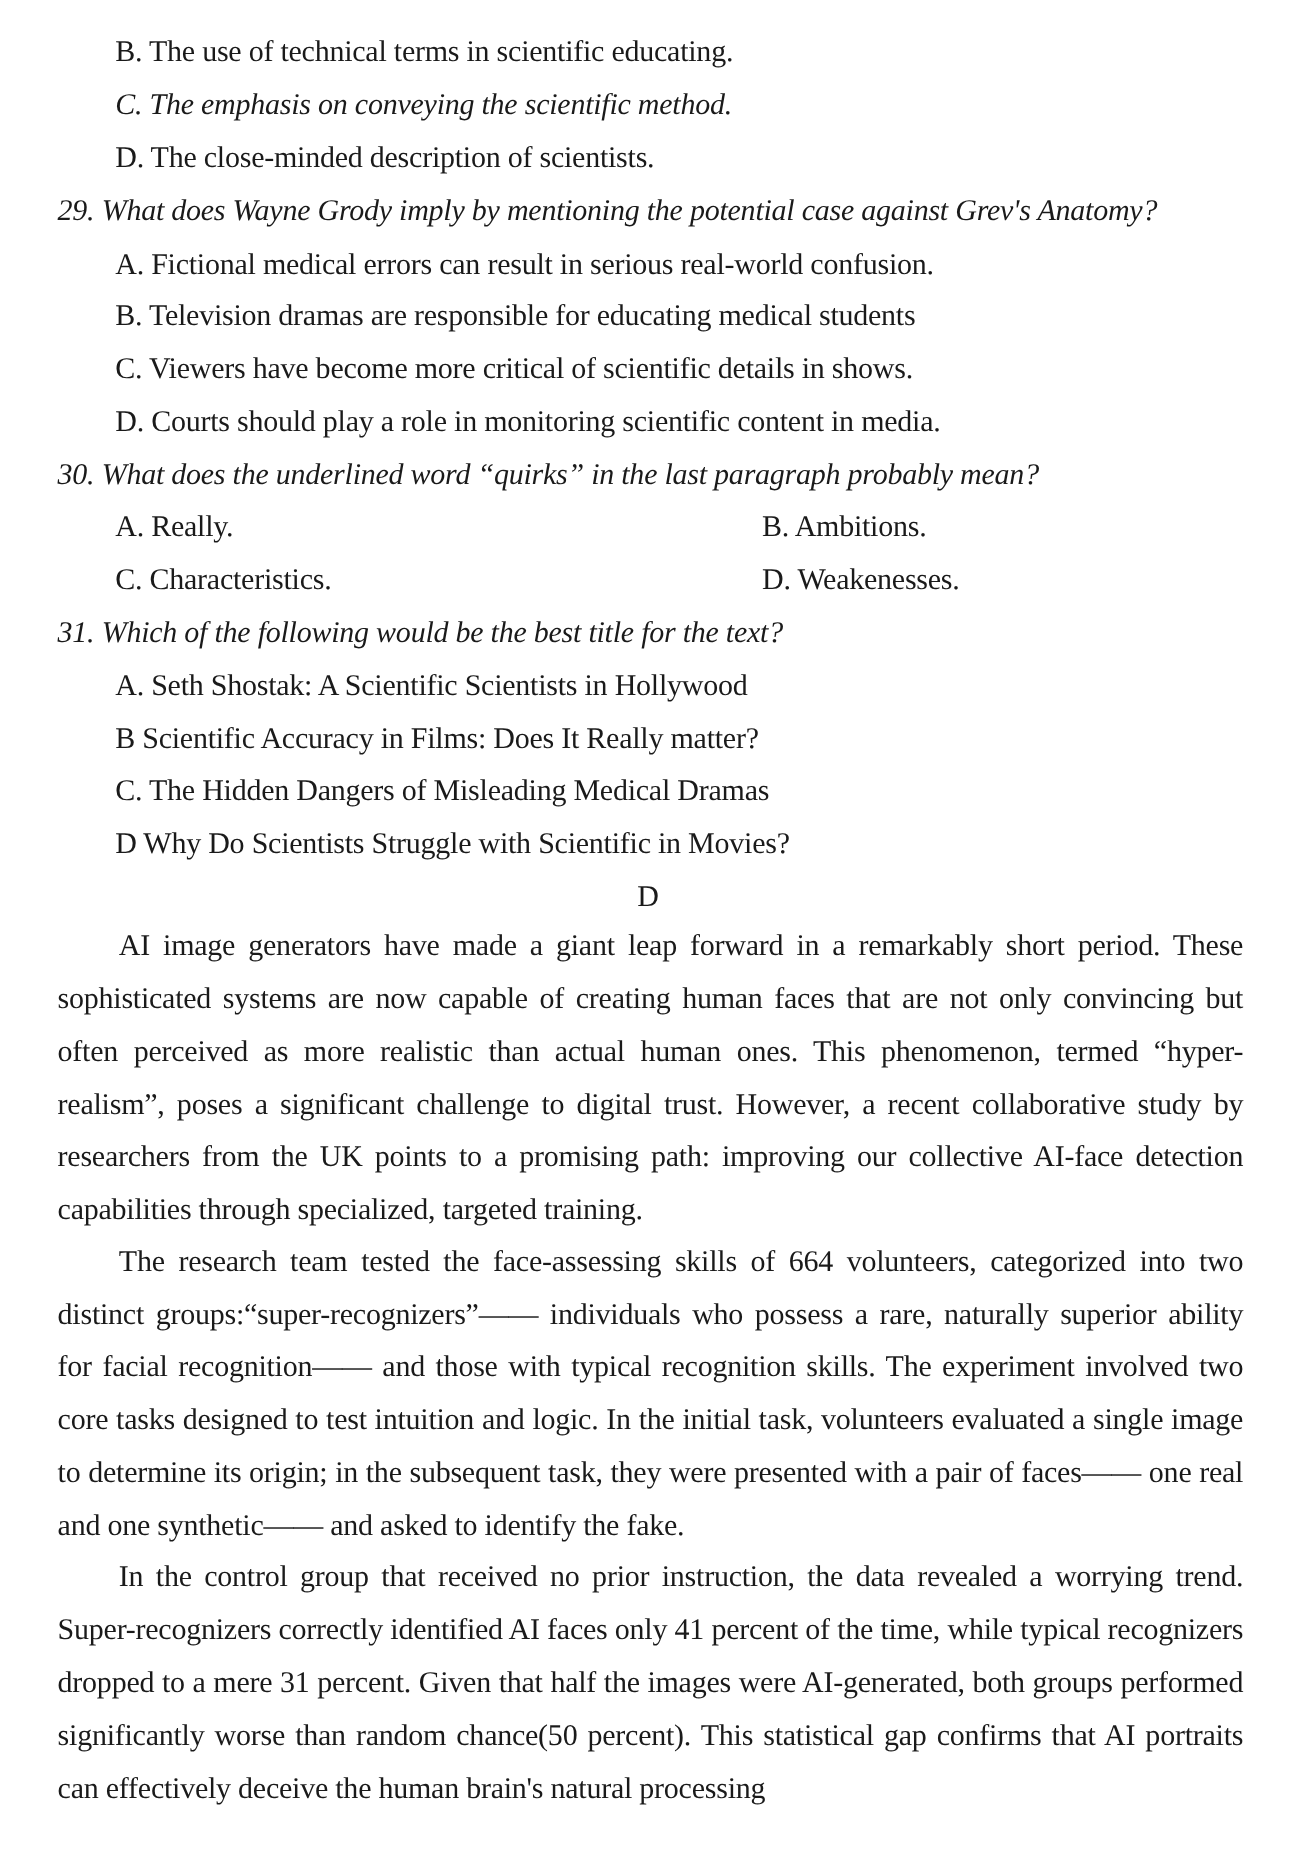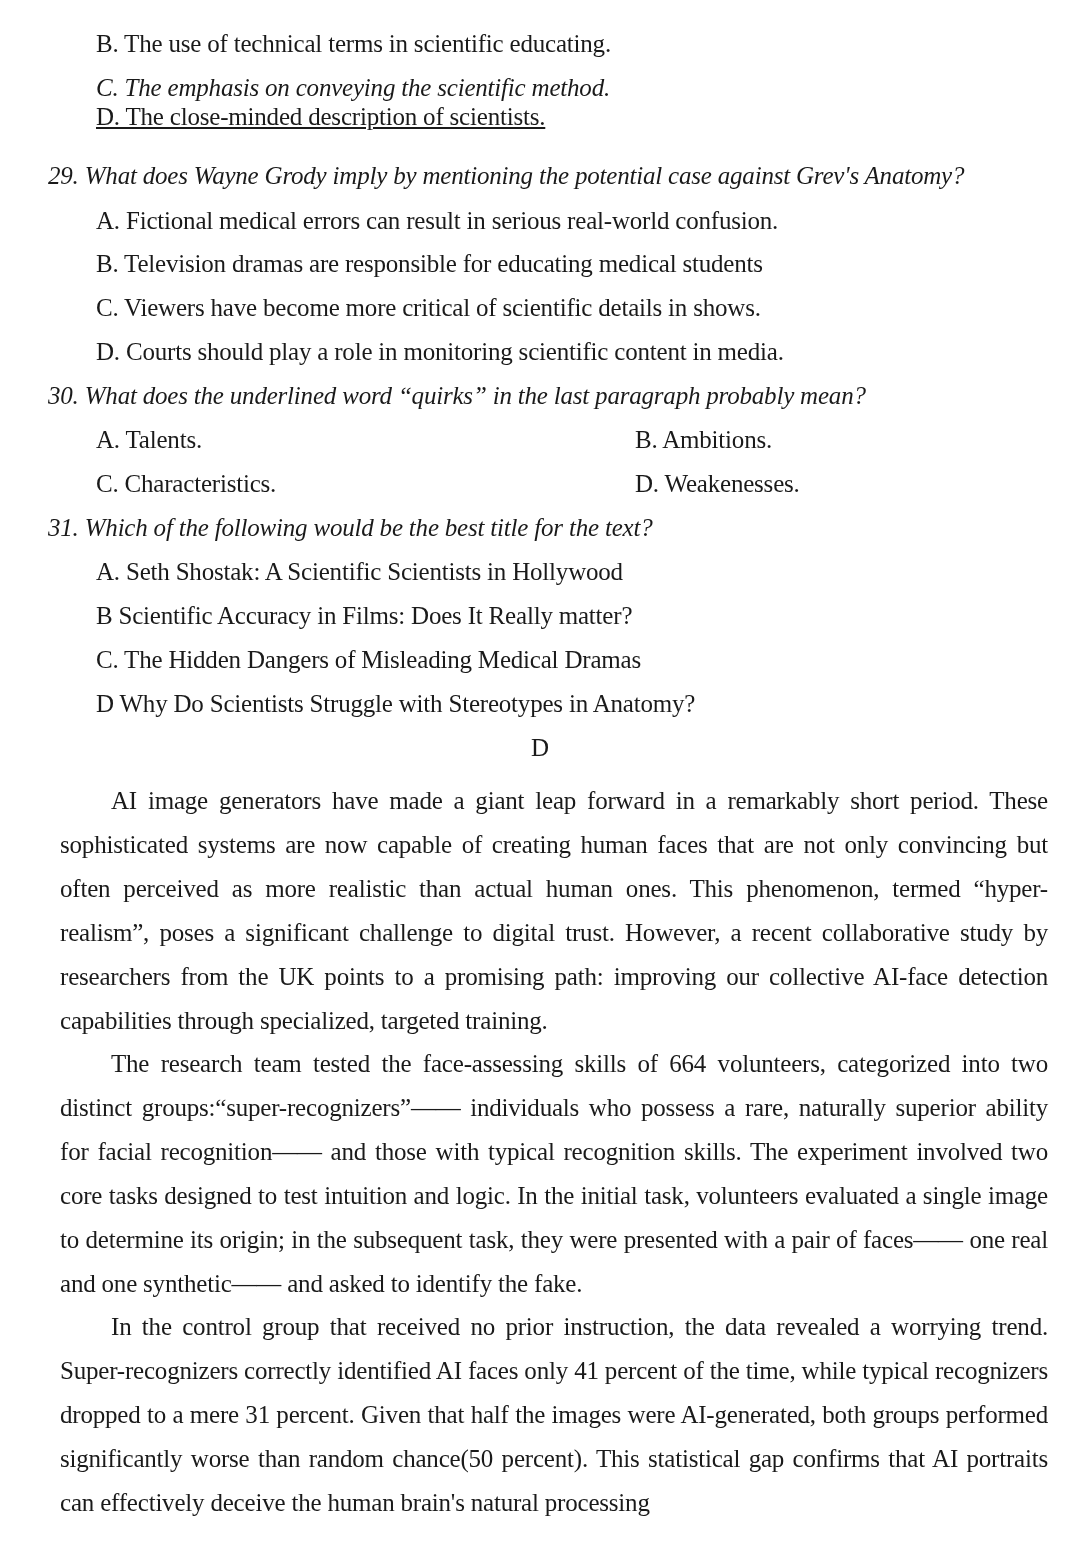--- a/index.html
+++ b/index.html
@@ -26,45 +26,45 @@
     .q { left: 48px; font-style: italic; }
     .opt-right { left: 635px; }
     .center { left: 0; width: 1080px; text-align: center; }
     .para {
       position: absolute;
       left: 48px;
       width: 988px;
       line-height: 44px;
       text-align: justify;
       text-indent: 51px;
-      margin: 12px;
+      margin: 0;
     }
   </style>
 </head>
 <body>
 
 <div class="line opt" style="top:29px;">B. The use of technical terms in scientific educating.</div>
 <div class="line opt" style="top:73px;font-style:italic;">C. The emphasis on conveying the scientific method.</div>
-<div class="line opt" style="top:102px;text-decoration:underline;">D. The close-minded description of scientists.</div>
+<div class="line opt" style="top:117px;">D. The close-minded description of scientists.</div>
 
 <div class="line q" style="top:161px;">29. What does Wayne Grody imply by mentioning the potential case against Grev's Anatomy?</div>
 <div class="line opt" style="top:206px;">A. Fictional medical errors can result in serious real-world confusion.</div>
 <div class="line opt" style="top:249px;">B. Television dramas are responsible for educating medical students</div>
 <div class="line opt" style="top:293px;">C. Viewers have become more critical of scientific details in shows.</div>
 <div class="line opt" style="top:337px;">D. Courts should play a role in monitoring scientific content in media.</div>
 
 <div class="line q" style="top:381px;">30. What does the underlined word “quirks” in the last paragraph probably mean?</div>
-<div class="line opt" style="top:425px;">A. Talents.</div>
+<div class="line opt" style="top:425px;">A. Really.</div>
 <div class="line opt-right" style="top:425px;text-align:right;">B. Ambitions.</div>
 <div class="line opt" style="top:469px;">C. Characteristics.</div>
 <div class="line opt-right" style="top:469px;">D. Weakenesses.</div>
 
 <div class="line q" style="top:513px;">31. Which of the following would be the best title for the text?</div>
 <div class="line opt" style="top:557px;">A. Seth Shostak: A Scientific Scientists in Hollywood</div>
 <div class="line opt" style="top:601px;text-align:center;">B Scientific Accuracy in Films: Does It Really matter?</div>
 <div class="line opt" style="top:645px;">C. The Hidden Dangers of Misleading Medical Dramas</div>
-<div class="line opt" style="top:689px;">D Why Do Scientists Struggle with Stereotypes in Anatomy?</div>
+<div class="line opt" style="top:689px;">D Why Do Scientists Struggle with Scientific in Movies?</div>
 
 <div class="line center" style="top:733px;">D</div>
 
 <p class="para" style="top:767px;">AI image generators have made a giant leap forward in a remarkably short period. These sophisticated systems are now capable of creating human faces that are not only convincing but often perceived as more realistic than actual human ones. This phenomenon, termed “hyper-realism”, poses a significant challenge to digital trust. However, a recent collaborative study by researchers from the UK points to a promising path: improving our collective AI-face detection capabilities through specialized, targeted training.</p>
 <p class="para" style="top:1030px;">The research team tested the face-assessing skills of 664 volunteers, categorized into two distinct groups:“super-recognizers”—— individuals who possess a rare, naturally superior ability for facial recognition—— and those with typical recognition skills. The experiment involved two core tasks designed to test intuition and logic. In the initial task, volunteers evaluated a single image to determine its origin; in the subsequent task, they were presented with a pair of faces—— one real and one synthetic—— and asked to identify the fake.</p>
 <p class="para" style="top:1293px;">In the control group that received no prior instruction, the data revealed a worrying trend. Super-recognizers correctly identified AI faces only 41 percent of the time, while typical recognizers dropped to a mere 31 percent. Given that half the images were AI-generated, both groups performed significantly worse than random chance(50 percent). This statistical gap confirms that AI portraits can effectively deceive the human brain's natural processing</p>
 
 </body></html>

